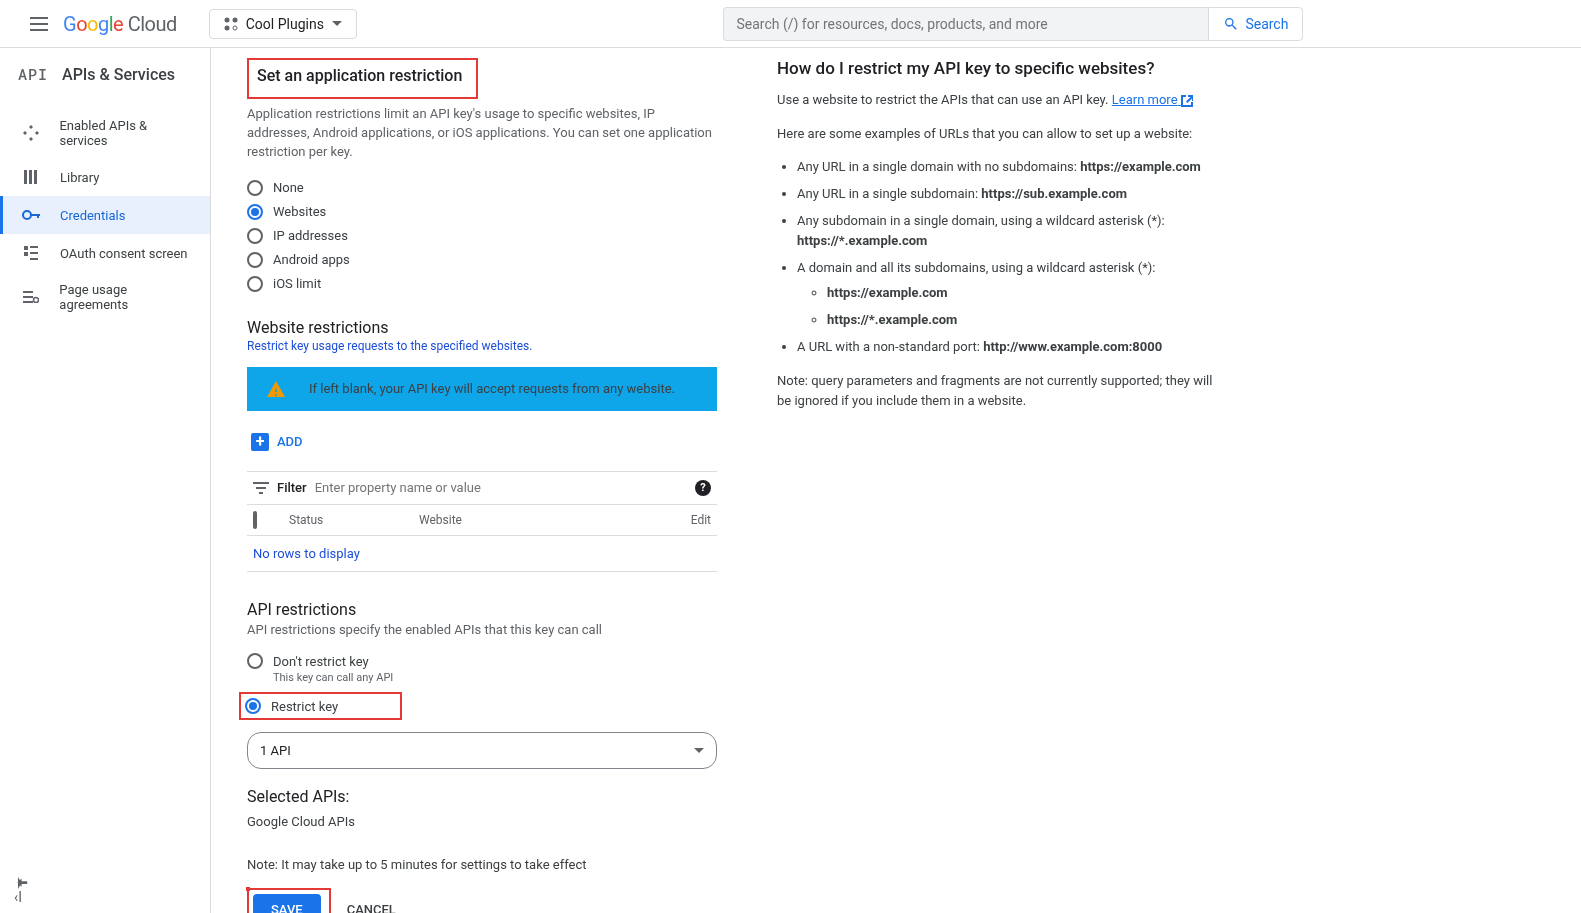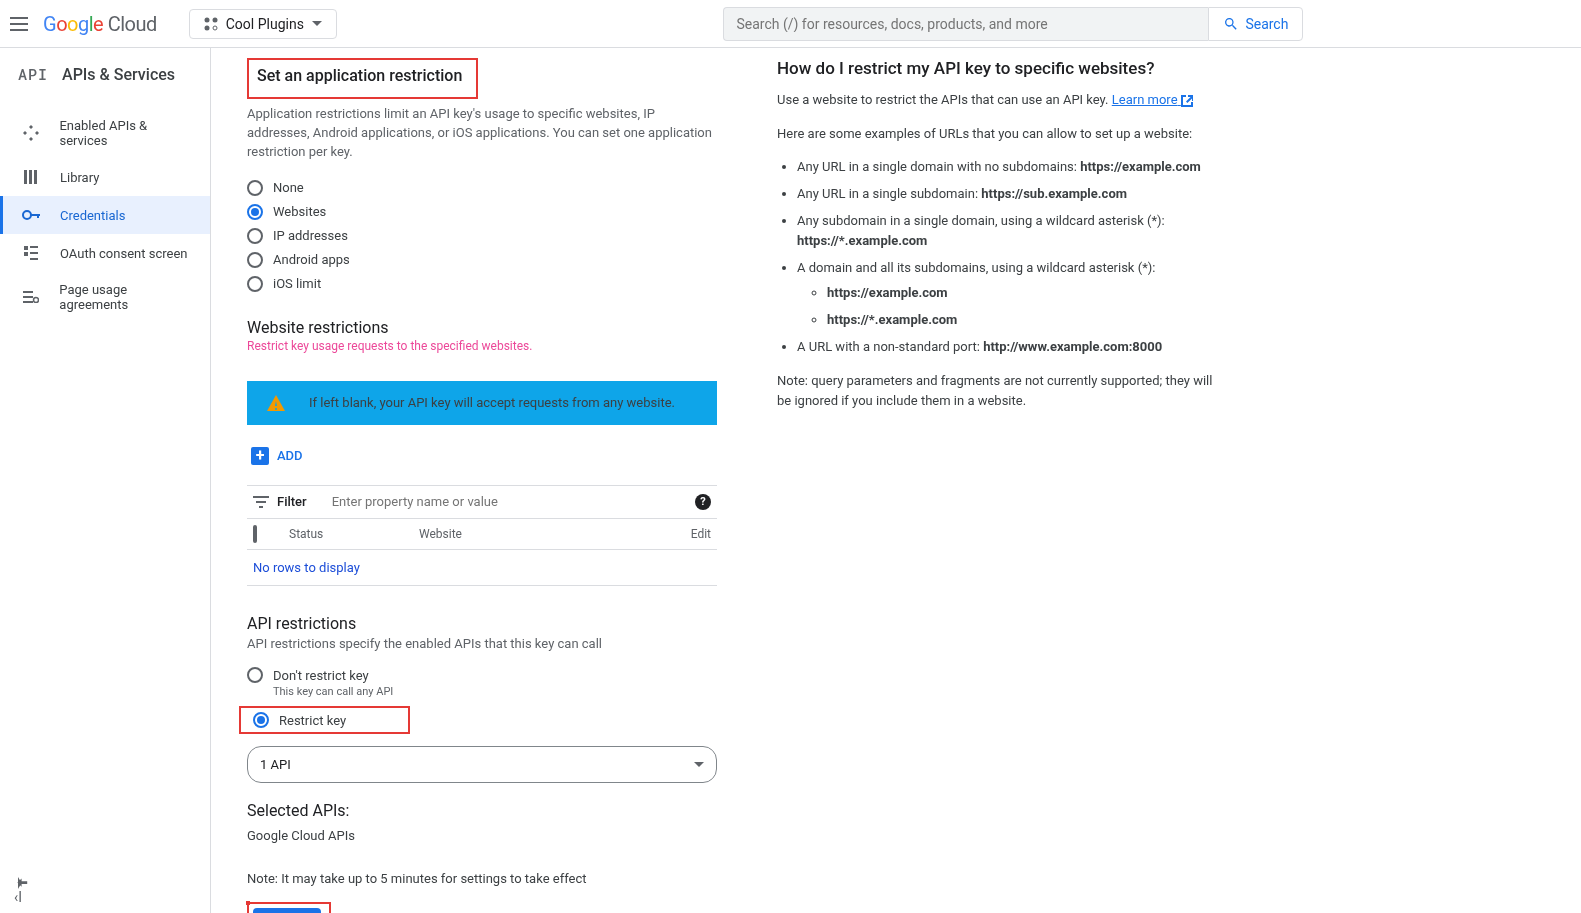--- a/index.html
+++ b/index.html
@@ -1,19 +1,19 @@
 <!DOCTYPE html>
 <html><head>
 <meta charset="utf-8">
 <style>
 * { margin: 0; padding: 0; box-sizing: border-box; font-family: 'Google Sans', Roboto, Arial, sans-serif; }
 body { background: #fff; color: #202124; font-size: 13px; }
 
 
-.topbar { height: 48px; display: flex; align-items: center; border-bottom: 1px solid #dadce0; padding: 0 7px; gap: 12px; }
+.topbar { height: 48px; display: flex; align-items: center; border-bottom: 1px solid #dadce0; padding: 0 27px; gap: 12px; }
 .hamburger { width: 24px; height: 24px; display:flex; align-items:center; justify-content:center; cursor:pointer; }
 .logo { font-size: 20px; font-weight: 400; color:#5f6368; letter-spacing: -0.5px; }
 .logo .g1{color:#4285F4;} .logo .g2{color:#EA4335;} .logo .g3{color:#FBBC05;} .logo .g4{color:#4285F4;} .logo .g5{color:#34A853;} .logo .g6{color:#EA4335;}
 .logo .cloud{color:#5f6368; font-weight:400;}
 .project-picker{ border:1px solid #dadce0; border-radius:4px; padding: 6px 14px; display:flex; align-items:center; gap:8px; font-size:14px; margin-left: 20px; cursor:pointer;}
 .top-search { flex:1; display:flex; justify-content:center; }
 .search-group { display:flex; width: 580px; max-width: 580px; margin-left: 104px;}
 .search-input{ flex:1; border:1px solid #dadce0; border-right:none; border-radius:4px 0 0 4px; padding: 8px 12px; font-size:14px; background:#f1f3f4; }
 .search-btn{ border:1px solid #dadce0; border-radius:0 4px 4px 0; background:#fff; color:#1a73e8; display:flex; align-items:center; gap:6px; padding: 0 14px; font-size:14px; cursor:pointer;}
 
@@ -30,42 +30,42 @@
 .collapse-btn{ position:absolute; bottom:8px; left:16px; color:#5f6368; cursor:pointer;}
 
 .main { flex:1; display:flex; padding: 10px 24px 40px 36px; gap: 60px; overflow:auto;}
 .col-left{ width: 470px; }
 .col-right{ width: 440px; }
 
 .section-title{ font-size:16px; font-weight:500; color:#202124; margin-bottom:6px;}
 .section-desc{ font-size:13px; color:#5f6368; line-height:1.45; margin-bottom:14px;}
 
 .redbox{ border:2px solid #e53935; display:inline-block; padding: 6px 14px 6px 8px; margin-bottom:6px;}
-.redbox2{ border:2px solid #e53935; padding: 4px 62px 4px 12px; display:inline-flex; align-items:center; margin: 4px 0 8px -8px;}
+.redbox2{ border:2px solid #e53935; padding: 4px 62px 4px 4px; display:inline-flex; align-items:center; margin: 4px 0 8px -8px;}
 .redbox3{ border:2px solid #e53935; padding: 4px 8px 4px 4px; display:inline-flex; align-items:center; position:relative;}
 .redbox3::before{ content:''; position:absolute; top:-3px; left:-3px; width:4px; height:4px; background:#e53935;}
 
 .radio-row{ display:flex; align-items:center; gap:10px; padding: 4px 0; font-size:13px; color:#3c4043;}
 .radio{ width:16px; height:16px; border:2px solid #5f6368; border-radius:50%; display:inline-flex; align-items:center; justify-content:center; flex-shrink:0;}
 .radio.checked{ border-color:#1a73e8;}
 .radio.checked::after{ content:''; width:8px; height:8px; border-radius:50%; background:#1a73e8;}
 .radio-sub { font-size:11px; color:#5f6368; margin-left:26px; margin-top:-2px; margin-bottom:4px;}
 
 .sub-title{ font-size:16px; font-weight:400; color:#202124; margin-top:22px; margin-bottom:2px;}
-.sub-desc{ font-size:12px; color:#ec4899; margin-bottom:28px;}
+.sub-desc{ font-size:12px; color:#1d4ed8; margin-bottom:14px;}
 
 .warn-box{ background:#0ea5e9; display:flex; align-items:center; gap:24px; padding: 14px 20px; font-size:13px; color:#3c4043; margin-bottom:18px;}
 .warn-icon{ color:#f29900; }
 
 .add-btn{ display:inline-flex; align-items:center; gap:8px; color:#1a73e8; font-size:13px; font-weight:500; cursor:pointer; padding:4px;}
 .add-icon{ width:18px; height:18px; background:#1a73e8; color:#fff; display:flex; align-items:center; justify-content:center; font-size:16px; font-weight:bold; border-radius:2px;}
 
 .filter-bar{ margin-top:16px; border-top:1px solid #dadce0; border-bottom:1px solid #dadce0; display:flex; align-items:center; padding:8px 6px; gap:8px; position:relative;}
 .filter-label{ font-size:13px; font-weight:500;}
-.filter-input{ border:none; outline:none; font-size:13px; flex:1; color:#ef4444;margin-left:17px;}
+.filter-input{ border:none; outline:none; font-size:13px; flex:1; color:#ef4444;}
 .help-circ{ width:16px; height:16px; border-radius:50%; background:#202124; color:#fff; display:flex; align-items:center; justify-content:center; font-size:11px; font-weight:bold;}
 
 .thead{ display:flex; align-items:center; padding:8px 6px; font-size:12px; color:#5f6368; border-bottom:1px solid #dadce0;}
 .th-cb{ width:36px;}
 .th-stat{ width:130px;}
 .th-web{ flex:1;}
 .th-edit{ width:40px; text-align:right;}
 .cb{ width:16px; height:16px; border:2px solid #5f6368; border-radius:2px;}
 .no-rows{ padding:10px 6px; font-size:13px; color:#1d4ed8; border-bottom:1px solid #dadce0;}
 

